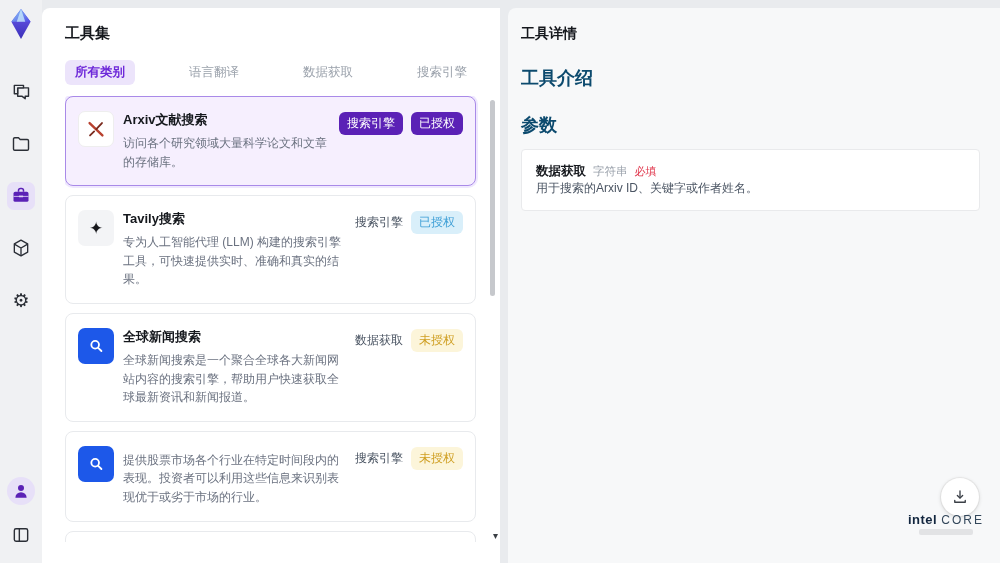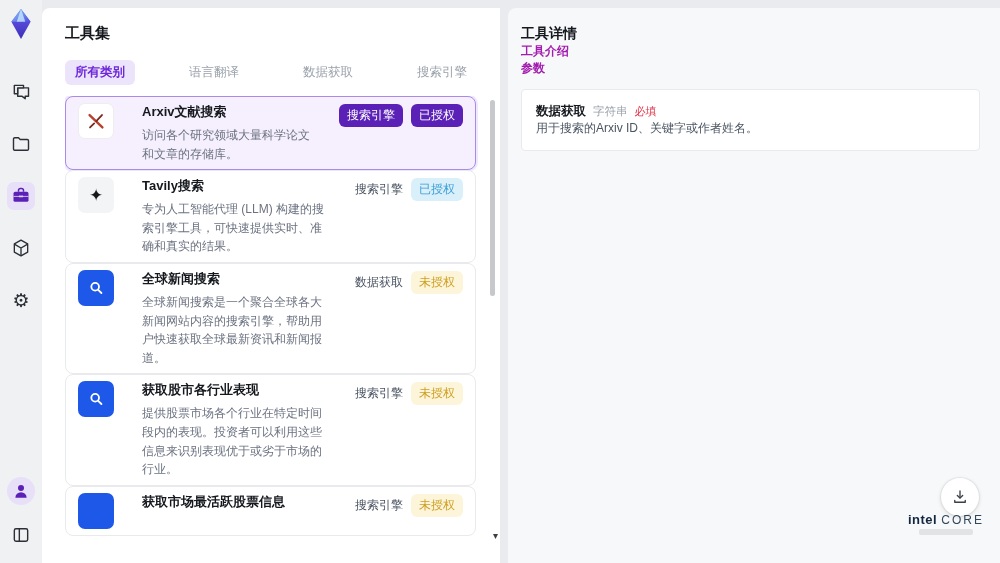--- a/index.html
+++ b/index.html
@@ -22,23 +22,23 @@
 
   
   .main { position:absolute; left:42px; top:8px; width:458px; height:555px;
     background:#ffffff; border-top-left-radius:8px; padding:16px 16px 0 23px; }
   .page-title { font-size:15px; font-weight:bold; color:#15181d; }
   .tabs { display:flex; align-items:center; gap:44px; margin-top:17px; }
   .tab { font-size:12.5px; color:#9aa1ab; cursor:pointer; padding:4px 10px; border-radius:6px; }
   .tab.active { background:#ece4fb; color:#6d28d9; font-weight:bold; }
 
   .tool-list { margin-top:11px; height:446px; overflow:hidden; padding-right:8px; }
-  .card { display:flex; align-items:flex-start; gap:28px;
+  .card { display:flex; align-items:flex-start; gap:9px;
     border:1px solid #e8eaed; border-radius:8px; background:#fff;
-    padding:6px 12px; cursor:pointer; }
+    padding:14px 12px; margin-bottom:9px; cursor:pointer; }
   .card.selected { background:#f6effe; border:1px solid #a98ae8;
     box-shadow:0 0 0 2px rgba(139,92,246,.14); }
   .tool-ico { width:36px; height:36px; border-radius:7px; flex:0 0 36px;
     display:flex; align-items:center; justify-content:center; }
   .ico-white { background:#fff; border:1px solid #eee; }
   .ico-gray  { background:#f3f4f6; }
   .ico-blue  { background:#1d58e9; }
   .t-body { flex:1 1 auto; min-width:0; }
   .t-title { font-size:13px; font-weight:bold; color:#15181d; }
   .t-desc { margin-top:5px; font-size:12px; line-height:1.55; color:#6b7280; }
@@ -51,21 +51,21 @@
   .scroll-track { position:absolute; right:5px; top:86px; width:5px; height:440px; }
   .scroll-thumb { position:absolute; top:6px; left:0; width:5px; height:196px;
     background:#c6c8cc; border-radius:3px; cursor:pointer; }
   .scroll-down { position:absolute; right:2px; bottom:22px; font-size:10px; color:#3b3f45;
     cursor:pointer; line-height:1; }
 
   
   .detail { position:absolute; left:508px; top:8px; width:492px; height:555px;
     background:#f7f8f9; border-top-left-radius:8px; padding:17px 20px 0 13px; }
   .detail-title { font-size:14px; font-weight:bold; color:#15181d; }
-  .section-h { font-size:12px; font-weight:bold; color:#a21caf; }
+  .section-h { font-size:18px; font-weight:bold; color:#0c4a6e; margin-top:23px; }
   .card-box { margin-top:12px; background:#fff; border:1px solid #e9eaec; border-radius:4px;
     padding:13px 14px; }
   .intro-text { font-size:12px; color:#374151; line-height:1.6; }
   .param-head { display:flex; align-items:baseline; gap:7px; }
   .param-name { font-size:12.5px; font-weight:bold; color:#15181d; }
   .param-type { font-size:11.5px; color:#9aa1ab; }
   .param-req { font-size:11px; color:#e0354b; }
   .param-desc { font-size:12px; color:#4b5563; }
 
   
@@ -209,21 +209,20 @@
     </div>
 
     <div class="card">
       <div class="tool-ico ico-blue">
         <svg width="20" height="20" viewBox="0 0 24 24" fill="none" stroke="#fff" stroke-width="2.2" stroke-linecap="round">
           <circle cx="11" cy="10.5" r="4.6"></circle>
             <path d="M14.6 14.2L18.5 18"></path>
         </svg>
       </div>
       <div class="t-body">
-        <div class="t-title">获取股市各行业表现</div>
         <div class="t-desc">提供股票市场各个行业在特定时间段内的表现。投资者可以利用这些信息来识别表现优于或劣于市场的行业。</div>
       </div>
       <div class="t-tags">
         <span class="cat-text">搜索引擎</span>
         <span class="badge-no">未授权</span>
       </div>
     </div>
 
     <div class="card">
       <div class="tool-ico ico-blue">

